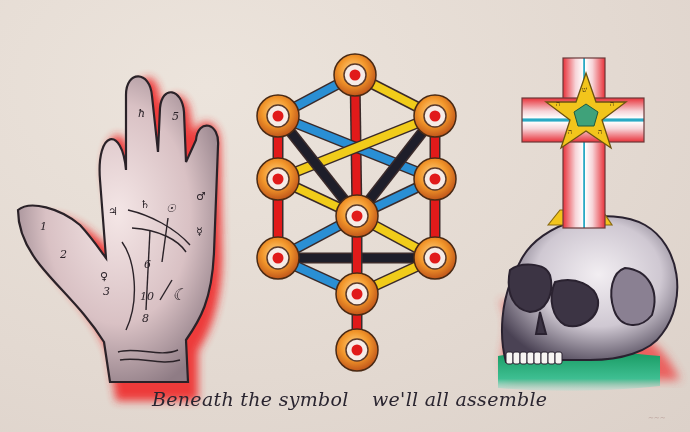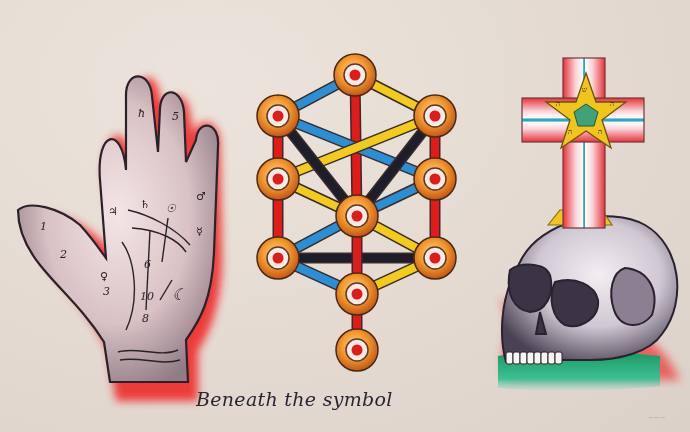--- a/index.html
+++ b/index.html
@@ -13,21 +13,21 @@
       background:
         radial-gradient(ellipse at 30% 20%, #ece4dc 0%, #e3d9d1 60%, #dcd1c9 100%);
     }
     .layer { position: absolute; left: 0; top: 0; width: 690px; height: 432px; }
     .caption {
       position: absolute; top: 388px; height: 30px;
       font-family: "DejaVu Serif", serif; font-style: italic;
       font-size: 19px; color: #2a2530; letter-spacing: 0.3px;
       white-space: nowrap;
     }
-    .caption-left { left: 152px; margin-left: 44px; }
+    .caption-left { left: 152px; }
     .caption-right { left: 372px; }
     .signature {
       position: absolute; left: 648px; top: 414px;
       font-size: 7px; color: #b59a94; font-style: italic;
     }
   </style>
 </head>
 <body>
 
 <div class="canvas">
@@ -255,14 +255,15 @@
         <text x="582" y="92">שׁ</text>
         <text x="556" y="106">ה</text>
         <text x="610" y="106">ה</text>
         <text x="568" y="134">ה</text>
         <text x="598" y="134">ה</text>
       </g>
     </g>
   </svg>
 
   <div class="caption caption-left">Beneath the symbol</div>
+  <div class="caption caption-right">we'll all assemble</div>
   <div class="signature">~~~</div>
 </div>
 
 </body></html>

